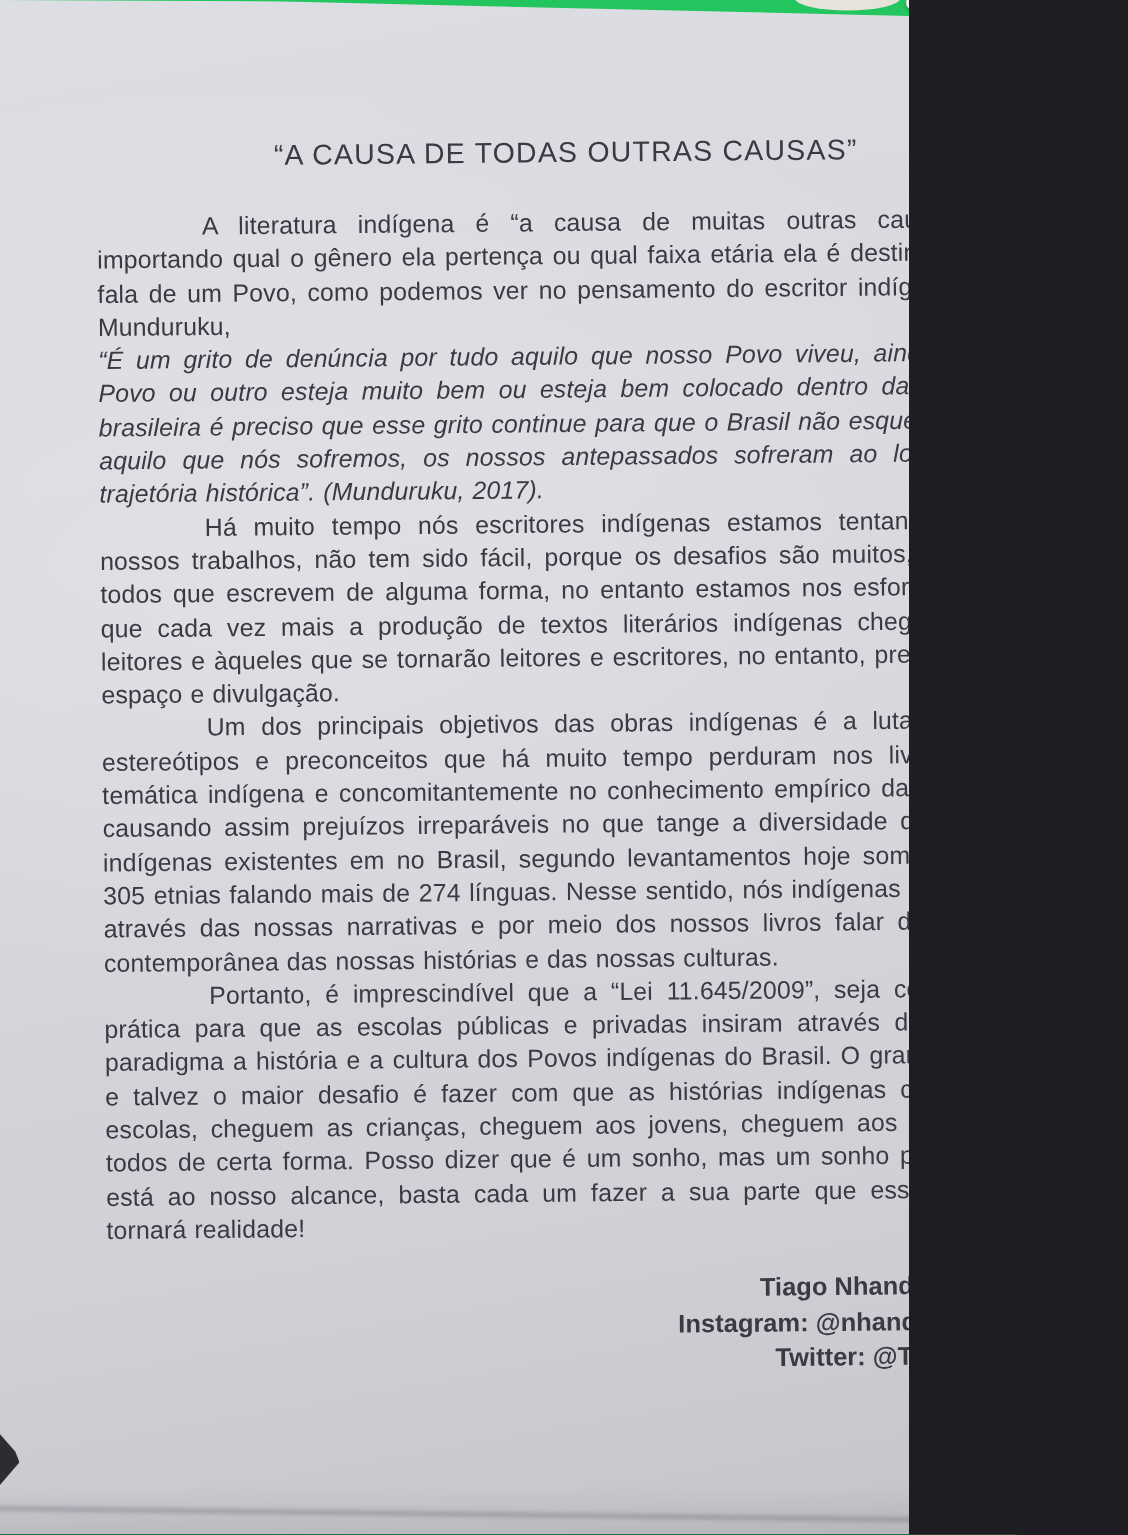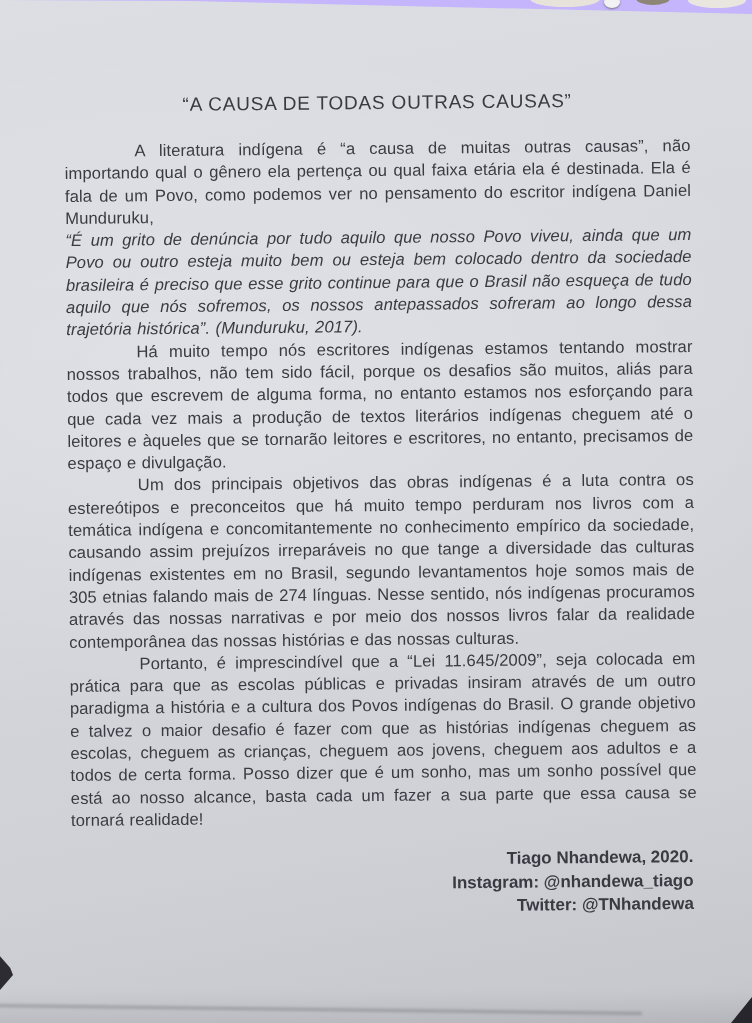--- a/index.html
+++ b/index.html
@@ -2,24 +2,24 @@
 <html><head>
 <meta charset="utf-8">
 <style>
   html, body {
     margin: 0;
     padding: 0;
     background: #1e1e22;
   }
   #photo-frame {
     position: relative;
-    width: 752px;
+    width: 606px;
     height: 1023px;
     overflow: hidden;
-    background: #c4b5fd;
+    background: #22c55e;
     font-family: "Liberation Sans", "DejaVu Sans", sans-serif;
   }
   
   .paper {
     position: absolute;
     inset: 0;
     clip-path: polygon(0 0, 189px 1px, 752px 14px, 752px 998px, 738px 1023px, 0 1023px);
     background: linear-gradient(170deg,
       #dddee3 0%, #d8d9df 30%, #d4d5db 55%, #d0d1d7 78%, #c7c8cd 96%, #c2c3c8 100%);
   }

